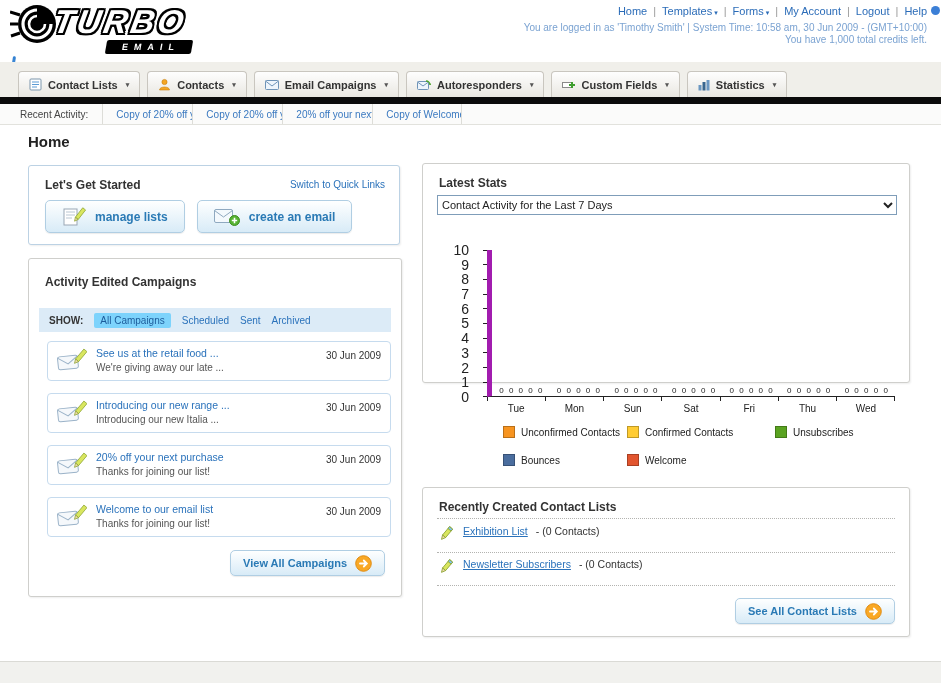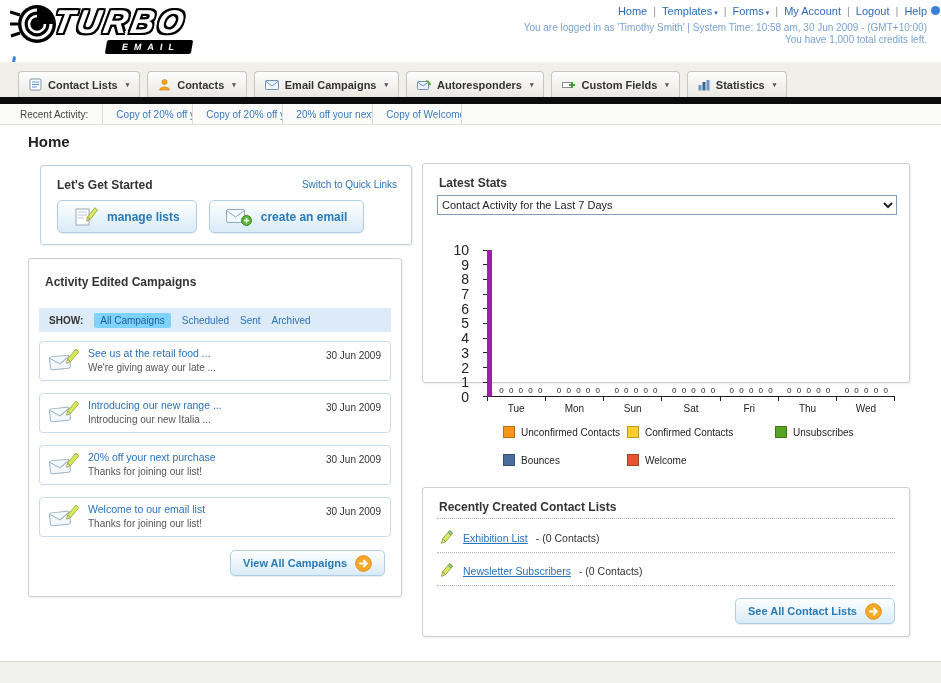--- a/index.html
+++ b/index.html
@@ -37,34 +37,34 @@
   .recent-item:last-of-type { border-right:1px solid #ddddd8; }
 
   
   .page-title { position:absolute; left:28px; top:133px; font-size:15px; font-weight:bold; color:#222; }
 
   
   .panel { position:absolute; background:#fff; border:1px solid #cfcfcc; border-radius:3px; box-shadow:1px 1px 2px rgba(0,0,0,0.07); }
   .panel-title { position:absolute; left:16px; font-size:12px; font-weight:bold; color:#333; }
 
   
-  #get-started { left:40px; top:165px; width:372px; height:80px; border-color:#bcd2e4; }
+  #get-started { left:28px; top:165px; width:372px; height:80px; border-color:#bcd2e4; }
   #get-started .panel-title { top:12px; }
   .switch-link { position:absolute; right:14px; top:13px; font-size:10px; color:#2a72bb; }
   .gs-buttons { position:absolute; left:16px; top:34px; display:flex; gap:12px; }
   .btn-big { display:inline-flex; align-items:center; gap:9px; height:33px; padding:0 16px; background:linear-gradient(#feffff,#d8ebf7); border:1px solid #b0cee3; border-radius:5px; font-size:12px; font-weight:bold; color:#2a7ab5; cursor:pointer; box-shadow:0 1px 1px rgba(0,0,0,0.08); }
 
   
   #campaigns { left:28px; top:258px; width:374px; height:339px; }
   #campaigns .panel-title { top:16px; }
   .filter-bar { position:absolute; left:10px; right:10px; top:49px; height:24px; background:#dcebf7; display:flex; align-items:center; gap:11px; padding:0 10px; font-size:10px; }
   .filter-show { color:#333; font-weight:bold; }
   .filter-link { color:#2a72bb; }
   .filter-link.active { background:#7dd3fc; color:#1d5c9b; padding:2px 6px; border-radius:2px; }
-  .camp-items { position:absolute; left:10px; right:10px; top:82px; display:flex; flex-direction:column; gap:12px; }
+  .camp-items { position:absolute; left:18px; right:10px; top:82px; display:flex; flex-direction:column; gap:12px; }
   .camp-item { height:40px; border:1px solid #c6dbee; border-radius:4px; background:#fff; padding:3px 9px; display:flex; align-items:center; gap:9px; }
   .camp-text { flex:1; overflow:hidden; white-space:nowrap; line-height:1.45; }
   .camp-title { display:block; font-size:10.5px; color:#2a72bb; }
   .camp-sub { display:block; font-size:10px; color:#555; }
   .camp-date { font-size:10px; color:#333; align-self:flex-start; margin-top:5px; }
   .btn-small { display:inline-flex; align-items:center; gap:8px; height:26px; padding:0 12px; background:linear-gradient(#feffff,#d8ebf7); border:1px solid #b0cee3; border-radius:5px; font-size:11px; font-weight:bold; color:#2a7ab5; cursor:pointer; box-shadow:0 1px 1px rgba(0,0,0,0.08); }
   .view-all { position:absolute; right:16px; bottom:20px; }
 
   
   #stats { left:422px; top:163px; width:488px; height:220px; }
@@ -82,21 +82,21 @@
   .xlabels { position:absolute; left:64px; top:239px; width:408px; display:flex; }
   .xcell { flex:1; text-align:center; font-size:10px; color:#222; }
   .chart-legend { position:absolute; left:80px; top:262px; display:grid; grid-template-columns:124px 148px 1fr; row-gap:16px; font-size:10px; color:#222; }
   .lg-item { display:flex; align-items:center; gap:6px; }
   .lg-swatch { width:12px; height:12px; display:inline-block; border:1px solid rgba(0,0,0,0.25); }
 
   
   #contact-lists { left:422px; top:487px; width:488px; height:150px;padding-left:8px; }
   #contact-lists .panel-title { top:12px; }
   .dotted-sep { position:absolute; left:14px; right:14px; border-bottom:1px dotted #b3b3b0; }
-  .cl-item { position:absolute; left:14px; right:14px; height:26px; display:flex; align-items:center; gap:8px; font-size:10.5px; }
+  .cl-item { position:absolute; left:14px; right:14px; height:26px; display:flex; gap:8px; font-size:10.5px; }
   .cl-link { color:#2a72bb; text-decoration:underline; }
   .cl-count { color:#333; }
   .see-all { position:absolute; right:14px; top:110px; }
 
   
   .footer { position:absolute; left:0; bottom:0; width:100%; height:22px; background:#f1f1ee; border-top:1px solid #dadad5; }
 </style>
 </head>
 <body>
 

